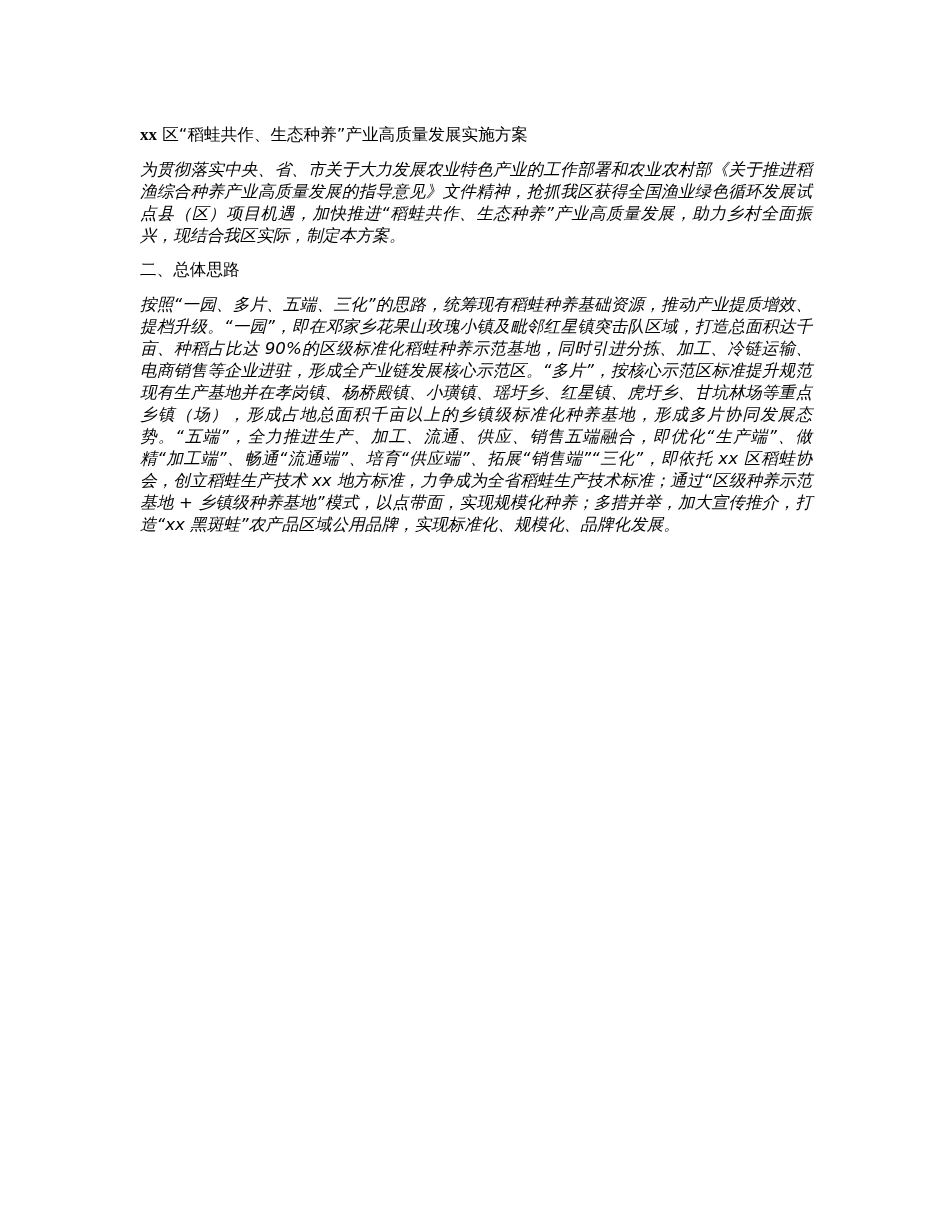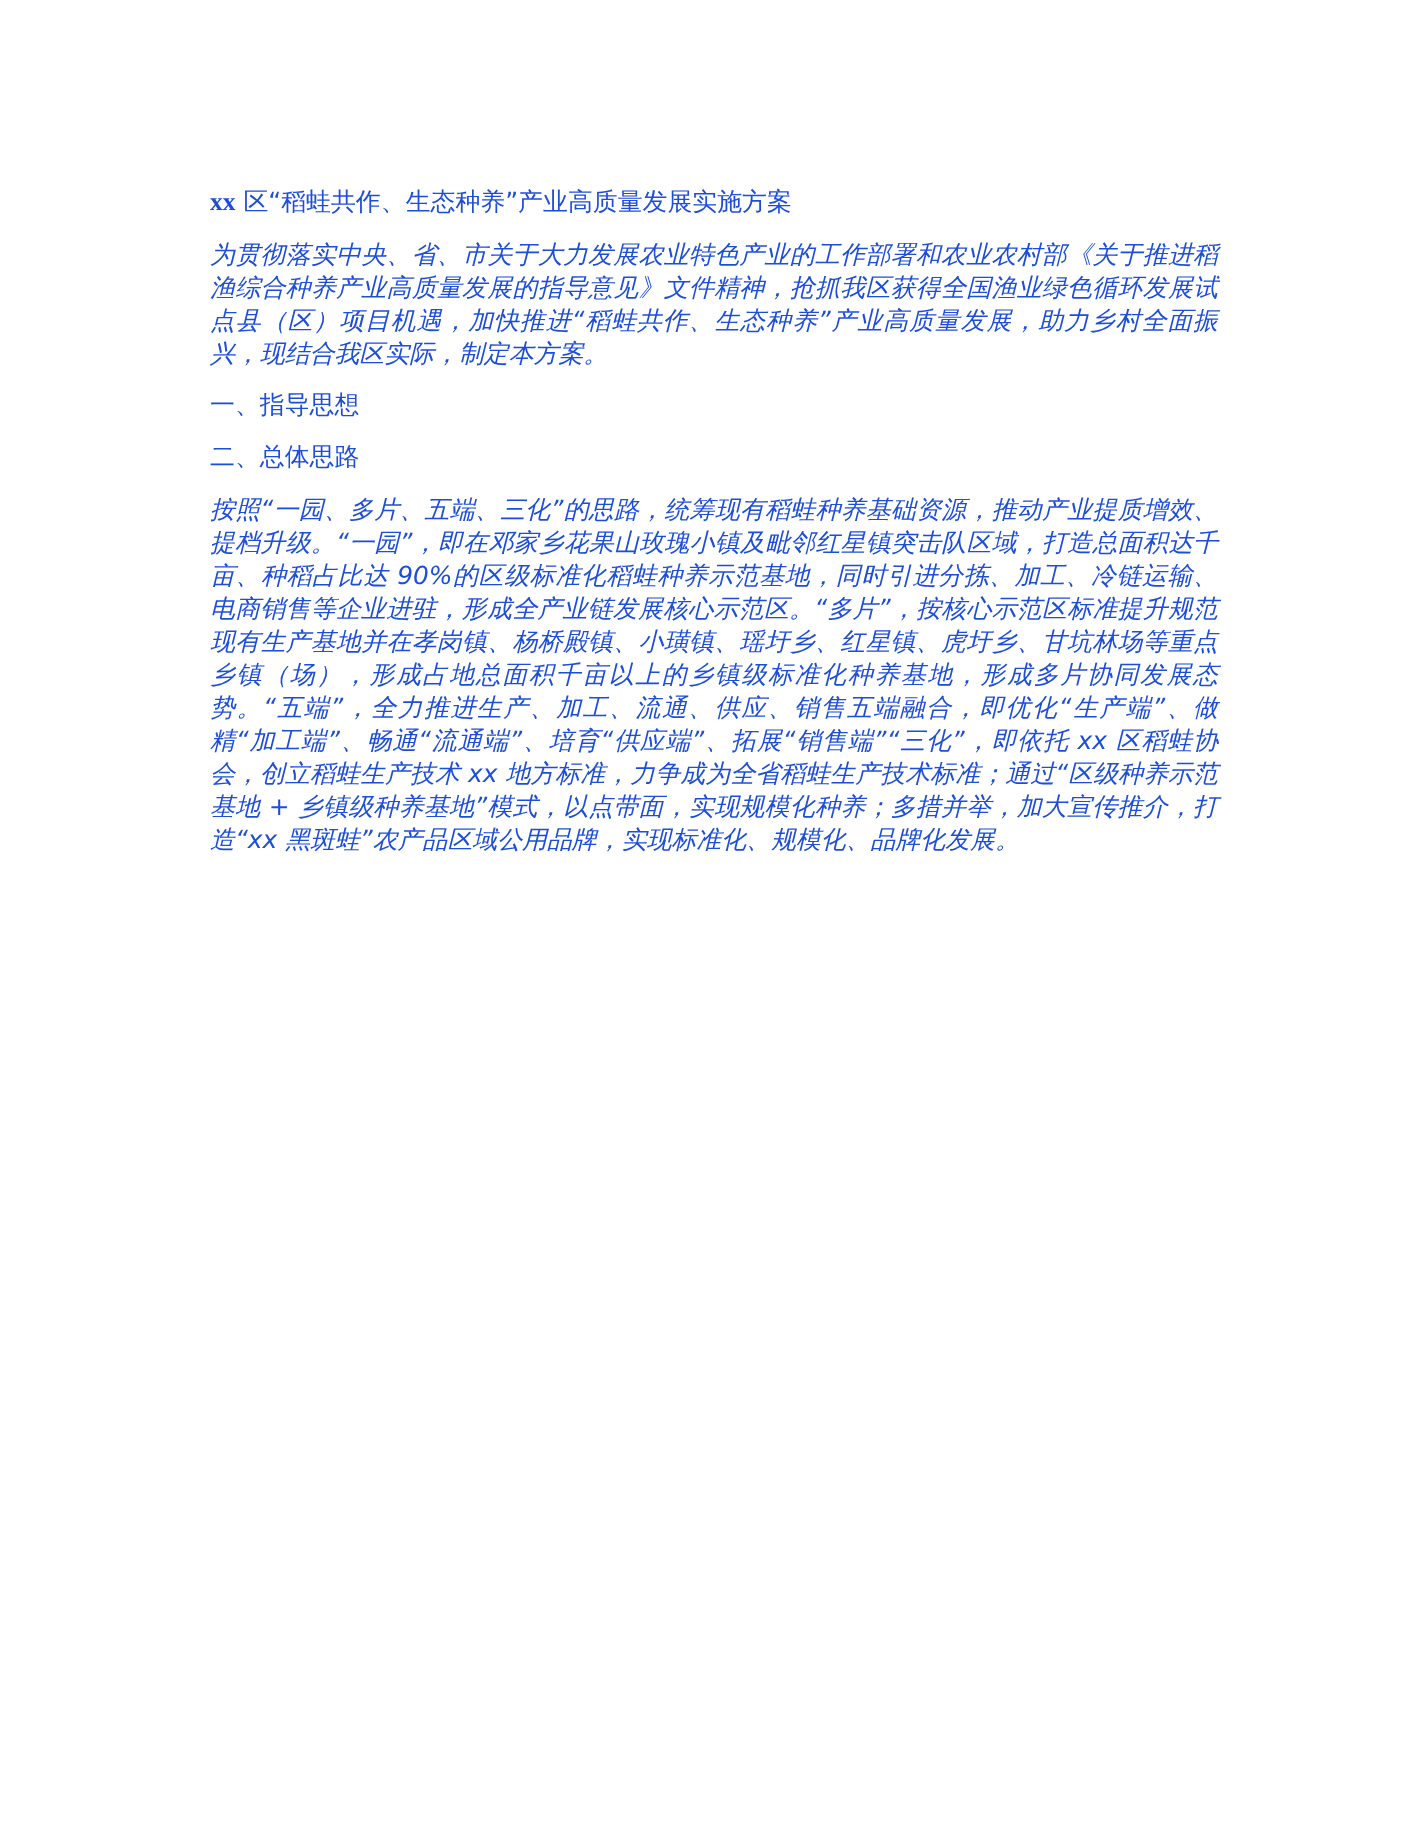--- a/index.html
+++ b/index.html
@@ -1,32 +1,31 @@
 <!DOCTYPE html>
 <html><head>
 <meta charset="utf-8">
 <style>
   html, body { margin: 0; padding: 0; background: #ffffff; }
   body { width: 950px; height: 1230px; position: relative; overflow: hidden; }
   .page {
     position: absolute; left: 140px; top: 124px; width: 672px;
     font-family: "DejaVu Sans", "Liberation Sans", sans-serif;
-    color: #1d4ed8; font-size: 16.6px; line-height: 22px;
+    color: #000000; font-size: 16.6px; line-height: 22px;
   }
   .title { font-size: 16.6px; margin: 0 0 13px 0; }
   .title .xx { font-family: "Liberation Serif", "DejaVu Serif", serif; font-weight: bold; font-size: 17px; }
   p { margin: 0 0 12px 0; text-align: justify; font-style: italic; }
   .heading { margin: 0 0 13px 0; }
 </style>
 </head>
 <body>
 
 <div class="page">
   <div class="title"><span class="xx">xx</span><span> 区“稻蛙共作、生态种养”产业高质量发展实施方案</span></div>
 
   <p>为贯彻落实中央、省、市关于大力发展农业特色产业的工作部署和农业农村部《关于推进稻渔综合种养产业高质量发展的指导意见》文件精神，抢抓我区获得全国渔业绿色循环发展试点县（区）项目机遇，加快推进“稻蛙共作、生态种养”产业高质量发展，助力乡村全面振兴，现结合我区实际，制定本方案。</p>
 
-  <div class="heading">一、指导思想</div>
 
   <div class="heading">二、总体思路</div>
   <p>按照“一园、多片、五端、三化”的思路，统筹现有稻蛙种养基础资源，推动产业提质增效、提档升级。“一园”，即在邓家乡花果山玫瑰小镇及毗邻红星镇突击队区域，打造总面积达千亩、种稻占比达 90%的区级标准化稻蛙种养示范基地，同时引进分拣、加工、冷链运输、电商销售等企业进驻，形成全产业链发展核心示范区。“多片”，按核心示范区标准提升规范现有生产基地并在孝岗镇、杨桥殿镇、小璜镇、瑶圩乡、红星镇、虎圩乡、甘坑林场等重点乡镇（场），形成占地总面积千亩以上的乡镇级标准化种养基地，形成多片协同发展态势。“五端”，全力推进生产、加工、流通、供应、销售五端融合，即优化“生产端”、做精“加工端”、畅通“流通端”、培育“供应端”、拓展“销售端”“三化”，即依托 xx 区稻蛙协会，创立稻蛙生产技术 xx 地方标准，力争成为全省稻蛙生产技术标准；通过“区级种养示范基地 + 乡镇级种养基地”模式，以点带面，实现规模化种养；多措并举，加大宣传推介，打造“xx 黑斑蛙”农产品区域公用品牌，实现标准化、规模化、品牌化发展。</p>
 
 </div>
 
 </body></html>

